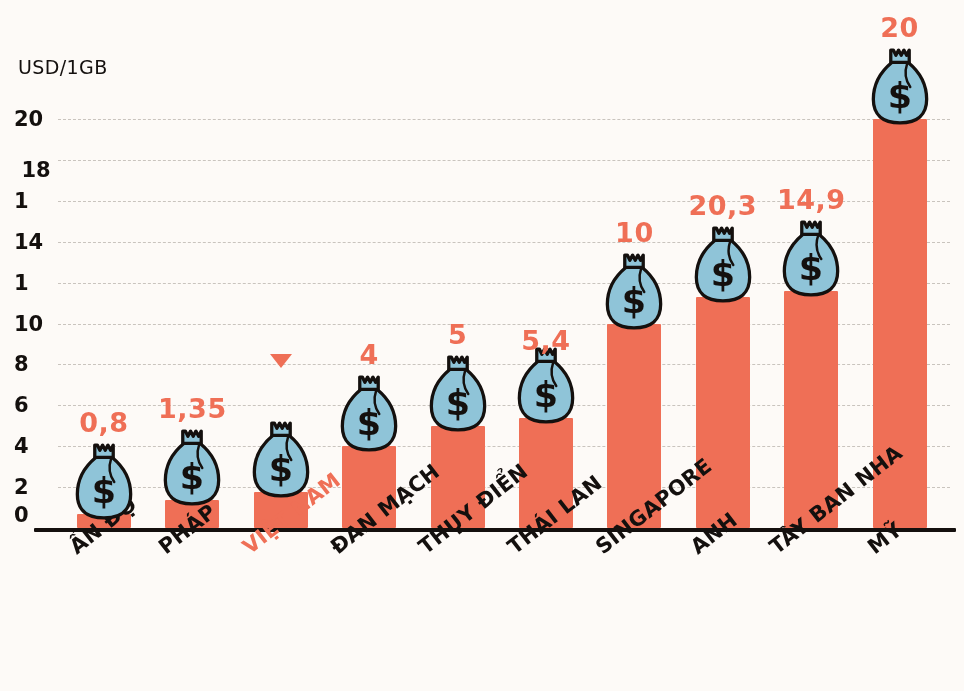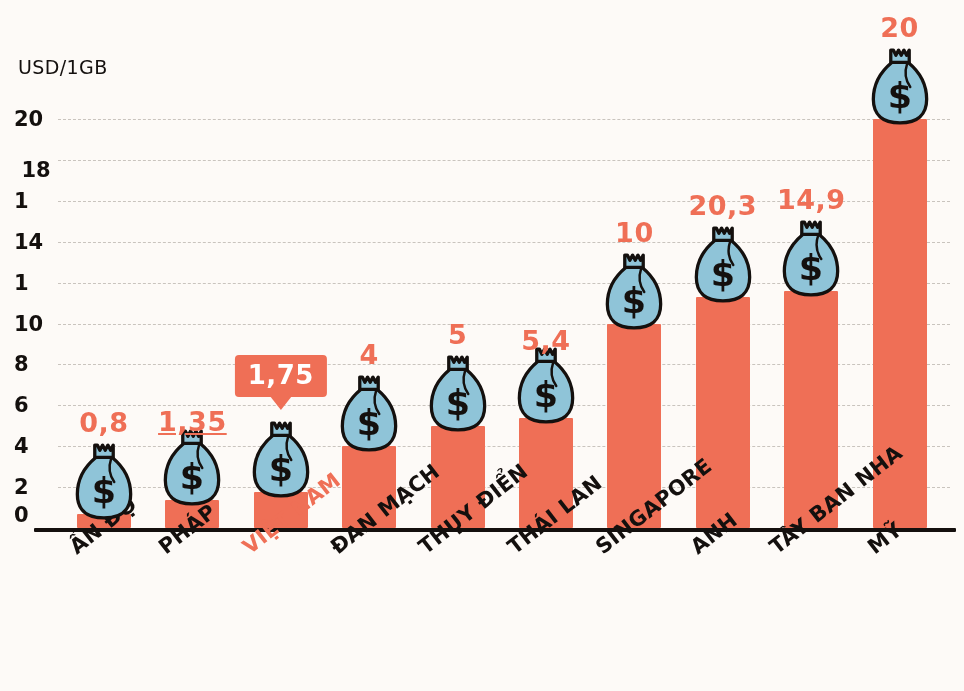--- a/index.html
+++ b/index.html
@@ -169,33 +169,32 @@
       <div class="bar" style="left: 165.4px; width: 54px; height: 27.6075px;"></div>
       <div class="bag" style="left: 161.4px; top: 427.392px;">
   <svg width="62" height="80" viewBox="0 0 60 78" xmlns="http://www.w3.org/2000/svg">
     <path d="M21 4 L21 17 L39 17 L39 4 L36.4 9 L33.8 4 L31.2 9 L28.6 4 L26 9 L23.5 4 Z" fill="#8FC4D8" stroke="#14100E" stroke-width="3.2" stroke-linejoin="round"></path>
     <path d="M22 16 C11 25, 4 38, 4 52 C4 67, 13 75, 30 75 C47 75, 56 67, 56 52
              C56 38, 49 25, 38 16 Z" fill="#8FC4D8" stroke="#14100E" stroke-width="3.2" stroke-linejoin="round"></path>
     <path d="M37 17 C34 26, 35 33, 40 40" fill="none" stroke="#14100E" stroke-width="2.4" stroke-linecap="round"></path>
     <text x="30" y="60" text-anchor="middle" font-family="DejaVu Sans, sans-serif" font-size="34" font-weight="bold" fill="#14100E">$</text>
   </svg>
       </div>
-      <div class="value-label" style="left: 192.4px; top: 406px; text-decoration: underline;">1,35</div>
+      <div class="value-label" style="left: 192.4px; top: 393px;">1,35</div>
       <div class="bar" style="left: 253.8px; width: 54px; height: 35.7875px;"></div>
       <div class="bag" style="left: 249.8px; top: 419.212px;">
   <svg width="62" height="80" viewBox="0 0 60 78" xmlns="http://www.w3.org/2000/svg">
     <path d="M21 4 L21 17 L39 17 L39 4 L36.4 9 L33.8 4 L31.2 9 L28.6 4 L26 9 L23.5 4 Z" fill="#8FC4D8" stroke="#14100E" stroke-width="3.2" stroke-linejoin="round"></path>
     <path d="M22 16 C11 25, 4 38, 4 52 C4 67, 13 75, 30 75 C47 75, 56 67, 56 52
              C56 38, 49 25, 38 16 Z" fill="#8FC4D8" stroke="#14100E" stroke-width="3.2" stroke-linejoin="round"></path>
     <path d="M37 17 C34 26, 35 33, 40 40" fill="none" stroke="#14100E" stroke-width="2.4" stroke-linecap="round"></path>
     <text x="30" y="60" text-anchor="middle" font-family="DejaVu Sans, sans-serif" font-size="34" font-weight="bold" fill="#14100E">$</text>
   </svg>
       </div>
       <div class="value-callout" style="left: 280.8px; top: 355.212px;">
-        <div class="box">1,75</div>
         <div class="tail"></div>
       </div>
       <div class="bar" style="left: 342.2px; width: 54px; height: 81.8px;"></div>
       <div class="bag" style="left: 338.2px; top: 373.2px;">
   <svg width="62" height="80" viewBox="0 0 60 78" xmlns="http://www.w3.org/2000/svg">
     <path d="M21 4 L21 17 L39 17 L39 4 L36.4 9 L33.8 4 L31.2 9 L28.6 4 L26 9 L23.5 4 Z" fill="#8FC4D8" stroke="#14100E" stroke-width="3.2" stroke-linejoin="round"></path>
     <path d="M22 16 C11 25, 4 38, 4 52 C4 67, 13 75, 30 75 C47 75, 56 67, 56 52
              C56 38, 49 25, 38 16 Z" fill="#8FC4D8" stroke="#14100E" stroke-width="3.2" stroke-linejoin="round"></path>
     <path d="M37 17 C34 26, 35 33, 40 40" fill="none" stroke="#14100E" stroke-width="2.4" stroke-linecap="round"></path>
     <text x="30" y="60" text-anchor="middle" font-family="DejaVu Sans, sans-serif" font-size="34" font-weight="bold" fill="#14100E">$</text>

